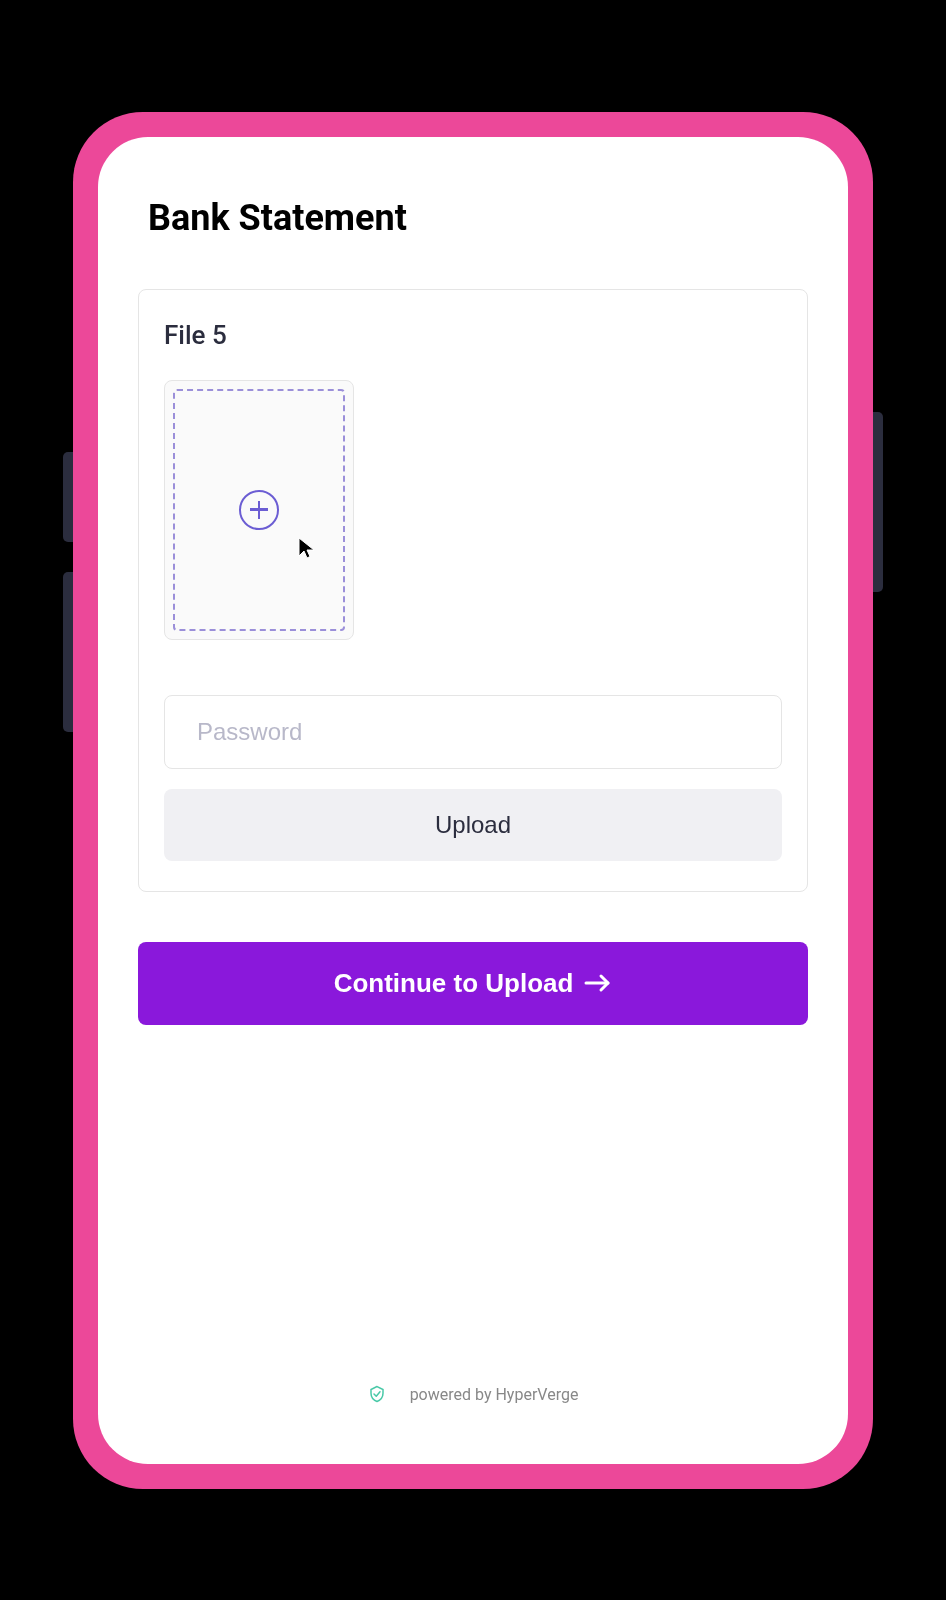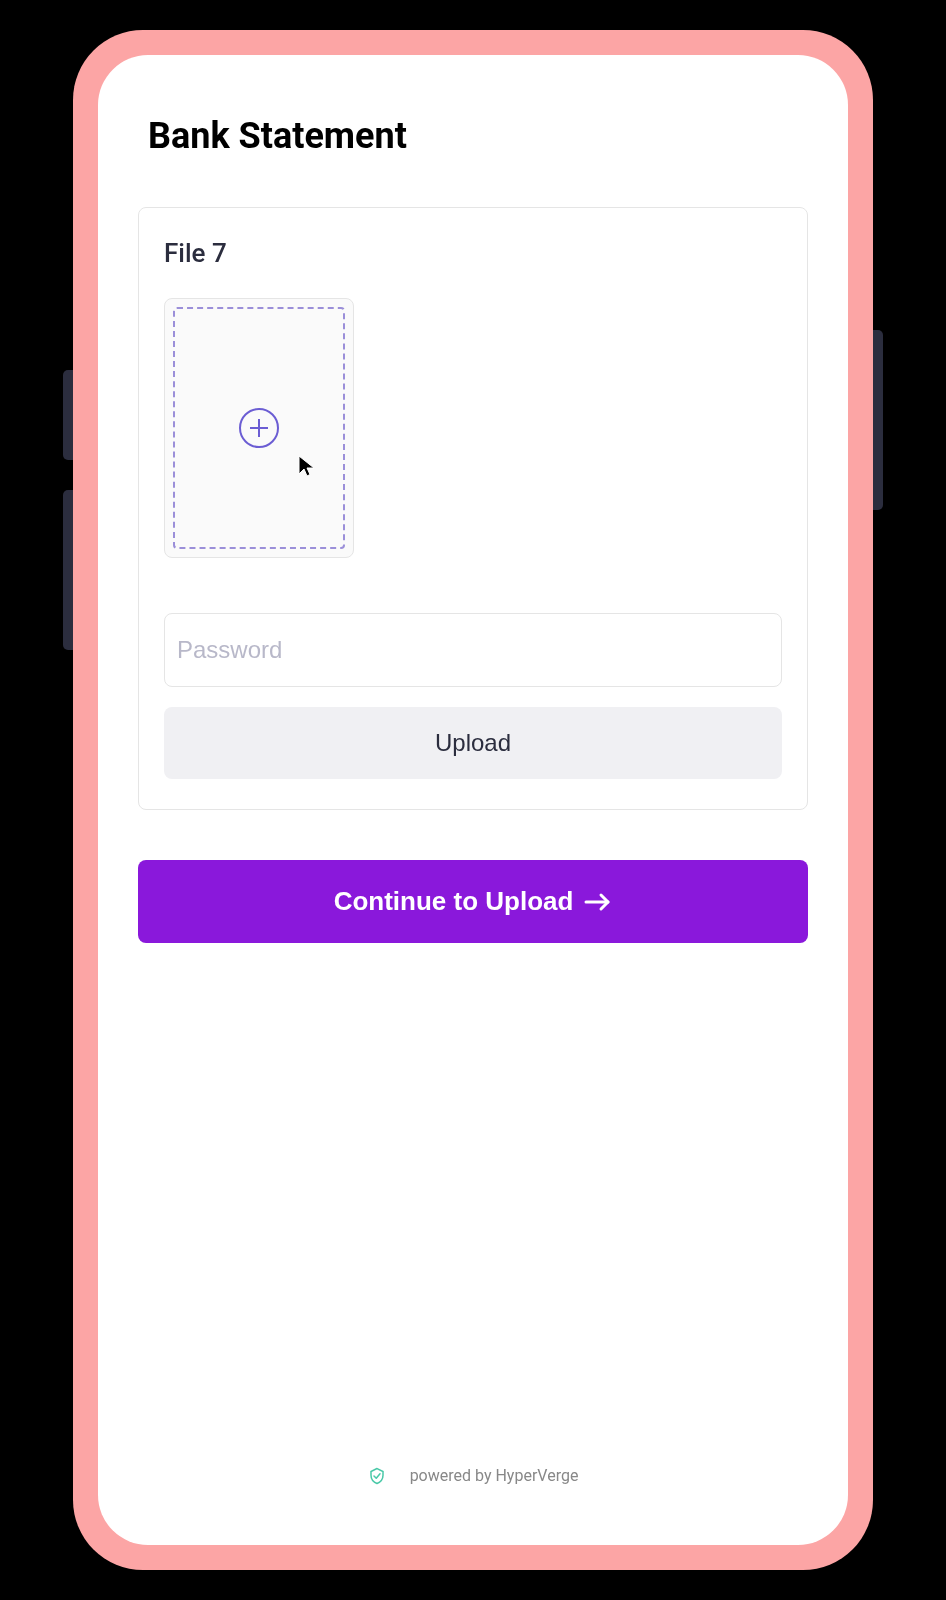--- a/index.html
+++ b/index.html
@@ -14,22 +14,22 @@
       width: 946px;
       height: 1600px;
       display: flex;
       align-items: center;
       justify-content: center;
       position: relative;
     }
     
     .phone-frame {
       width: 800px;
-      height: 1540px;
-      background: #fca5a5;
+      height: 1377px;
+      background: #ec4899;
       border-radius: 70px;
       padding: 25px;
       position: relative;
     }
     
     .side-button-left-1 {
       position: absolute;
       left: -10px;
       top: 340px;
       width: 10px;
@@ -145,21 +145,21 @@
       position: absolute;
       left: 130px;
       top: 155px;
       width: 24px;
       height: 24px;
       pointer-events: none;
     }
     
     .password-input {
       width: 100%;
-      padding: 22px 12px;
+      padding: 22px 32px;
       border: 1px solid #e5e5e5;
       border-radius: 8px;
       font-size: 24px;
       color: #333;
       margin-top: 55px;
       margin-bottom: 20px;
     }
     
     .password-input::placeholder {
       color: #b8b8c9;
@@ -221,21 +221,21 @@
 
 <div class="phone-frame">
   <div class="side-button-left-1"></div>
   <div class="side-button-left-2"></div>
   <div class="side-button-right"></div>
 
   <div class="screen">
     <h1 class="page-title">Bank Statement</h1>
 
     <div class="upload-card">
-      <div class="file-label">File 7</div>
+      <div class="file-label">File 5</div>
       
       <div class="dropzone-outer">
         <div class="dropzone">
           <div class="plus-icon"></div>
         </div>
         <svg class="cursor-icon" viewBox="0 0 24 24">
           <path d="M4 2 L4 20 L9 15 L12 22 L15 20.5 L12 14 L19 14 Z" fill="#000" stroke="#fff" stroke-width="1"></path>
         </svg>
       </div>
       

